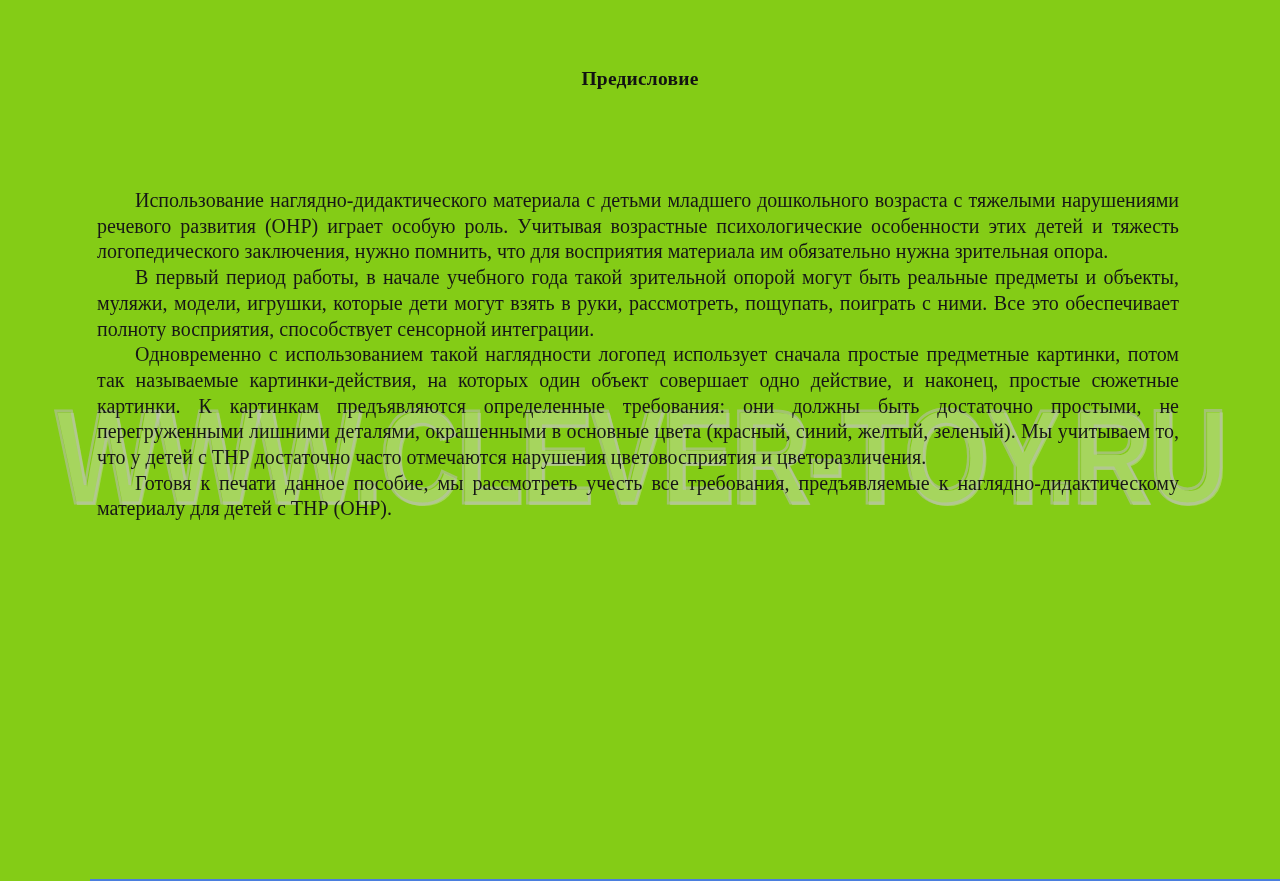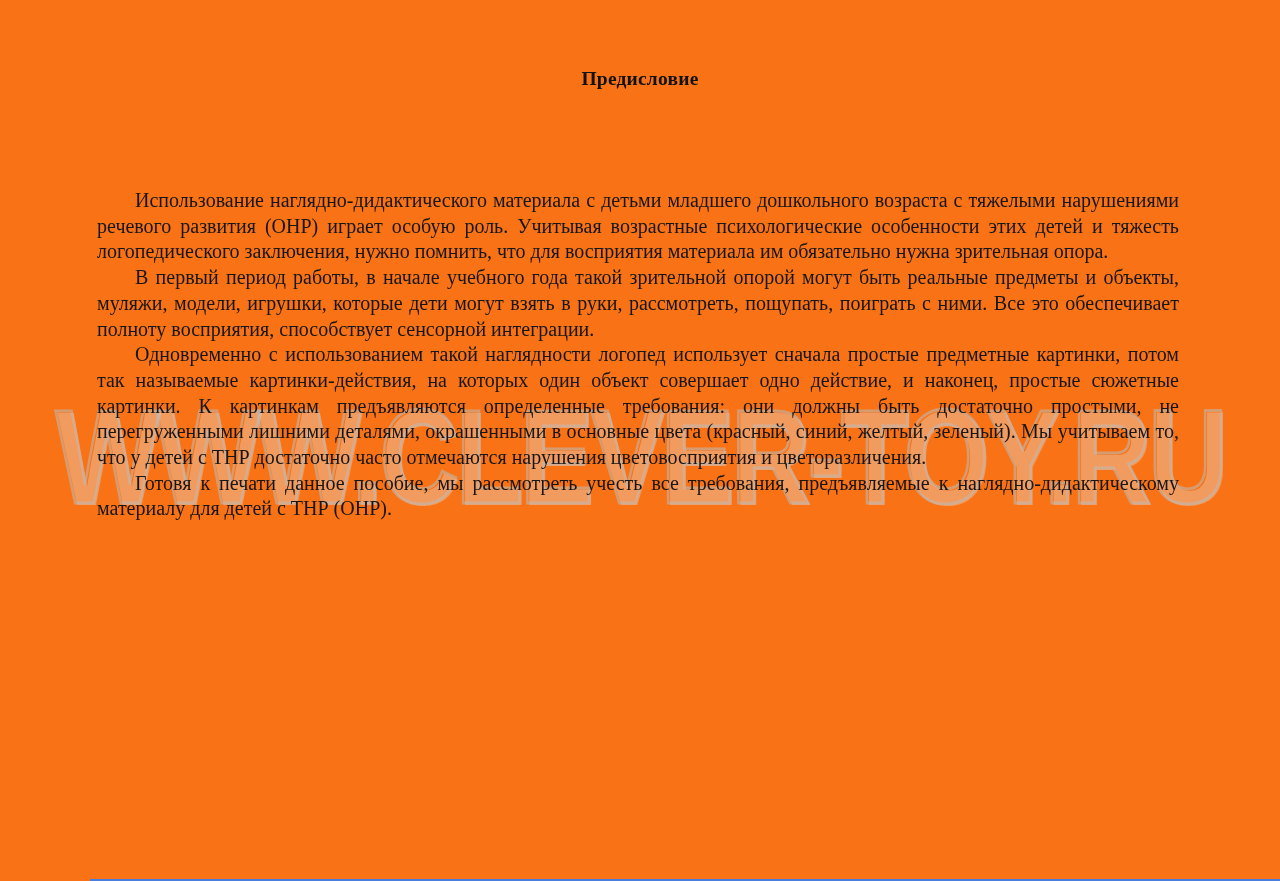--- a/index.html
+++ b/index.html
@@ -63,21 +63,21 @@
     left: 90px;
     right: 0;
     bottom: 0;
     height: 2px;
     z-index: 3;
   }
 </style>
 </head>
 <body>
 
-<div class="page" style="background: #f97316; color: rgb(22, 22, 22);">
+<div class="page" style="background: #84cc16; color: rgb(22, 22, 22);">
 
   <h1 class="page-title">Предисловие</h1>
 
   <div class="watermark">WWW.CLEVER-TOY.RU</div>
 
   <div class="body-text">
     <p>Использование наглядно-дидактического материала с детьми младшего дошкольного возраста с тяжелыми нарушениями речевого развития (ОНР) играет особую роль. Учитывая возрастные психологические особенности этих детей и тяжесть логопедического заключения, нужно помнить, что для восприятия материала им обязательно нужна зрительная опора.</p>
     <p>В первый период работы, в начале учебного года такой зрительной опорой могут быть реальные предметы и объекты, муляжи, модели, игрушки, которые дети могут взять в руки, рассмотреть, пощупать, поиграть с ними. Все это обеспечивает полноту восприятия, способствует сенсорной интеграции.</p>
     <p>Одновременно с использованием такой наглядности логопед использует сначала простые предметные картинки, потом так называемые картинки-действия, на которых один объект совершает одно действие, и наконец, простые сюжетные картинки. К картинкам предъявляются определенные требования: они должны быть достаточно простыми, не перегруженными лишними деталями, окрашенными в основные цвета (красный, синий, желтый, зеленый). Мы учитываем то, что у детей с ТНР достаточно часто отмечаются нарушения цветовосприятия и цветоразличения.</p>
     <p>Готовя к печати данное пособие, мы рассмотреть учесть все требования, предъявляемые к наглядно-дидактическому материалу для детей с ТНР (ОНР).</p>

